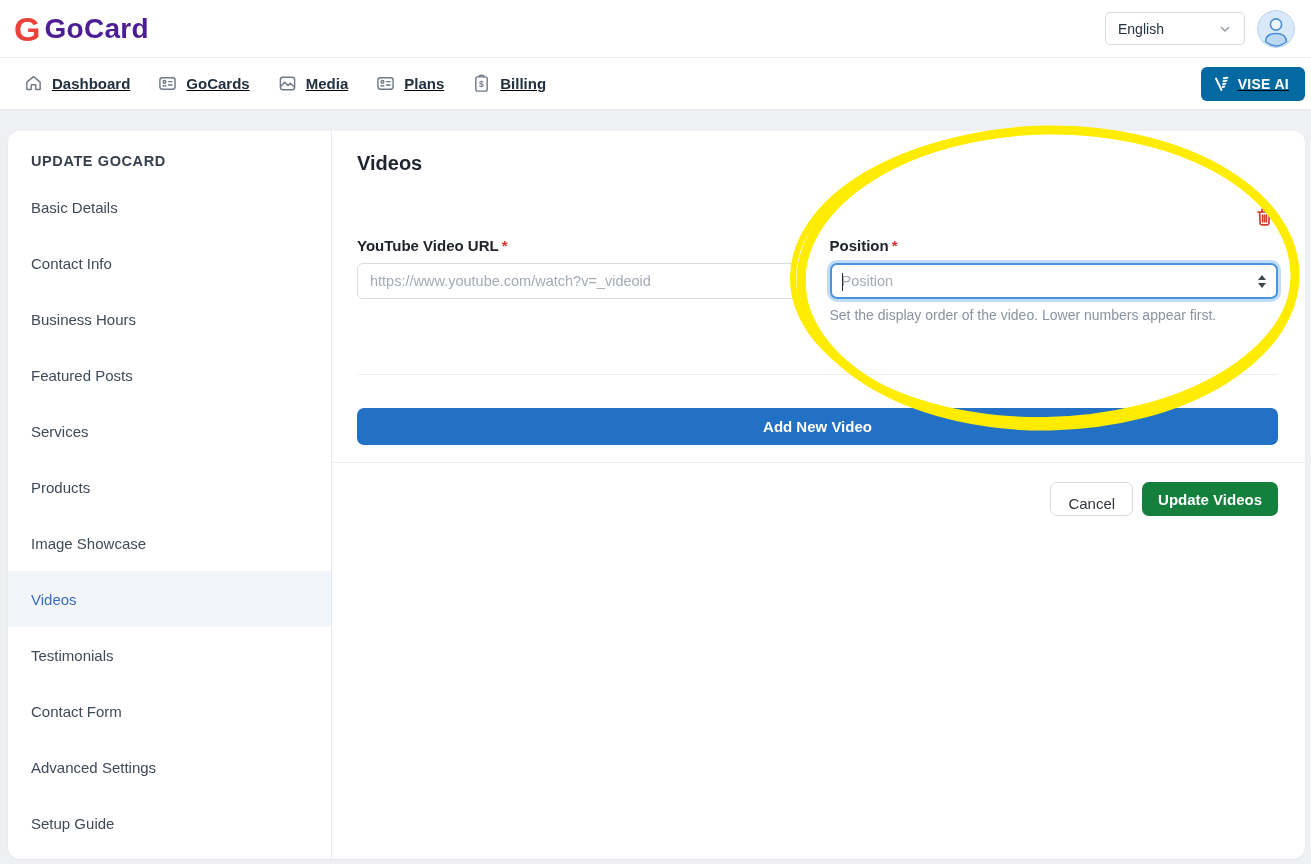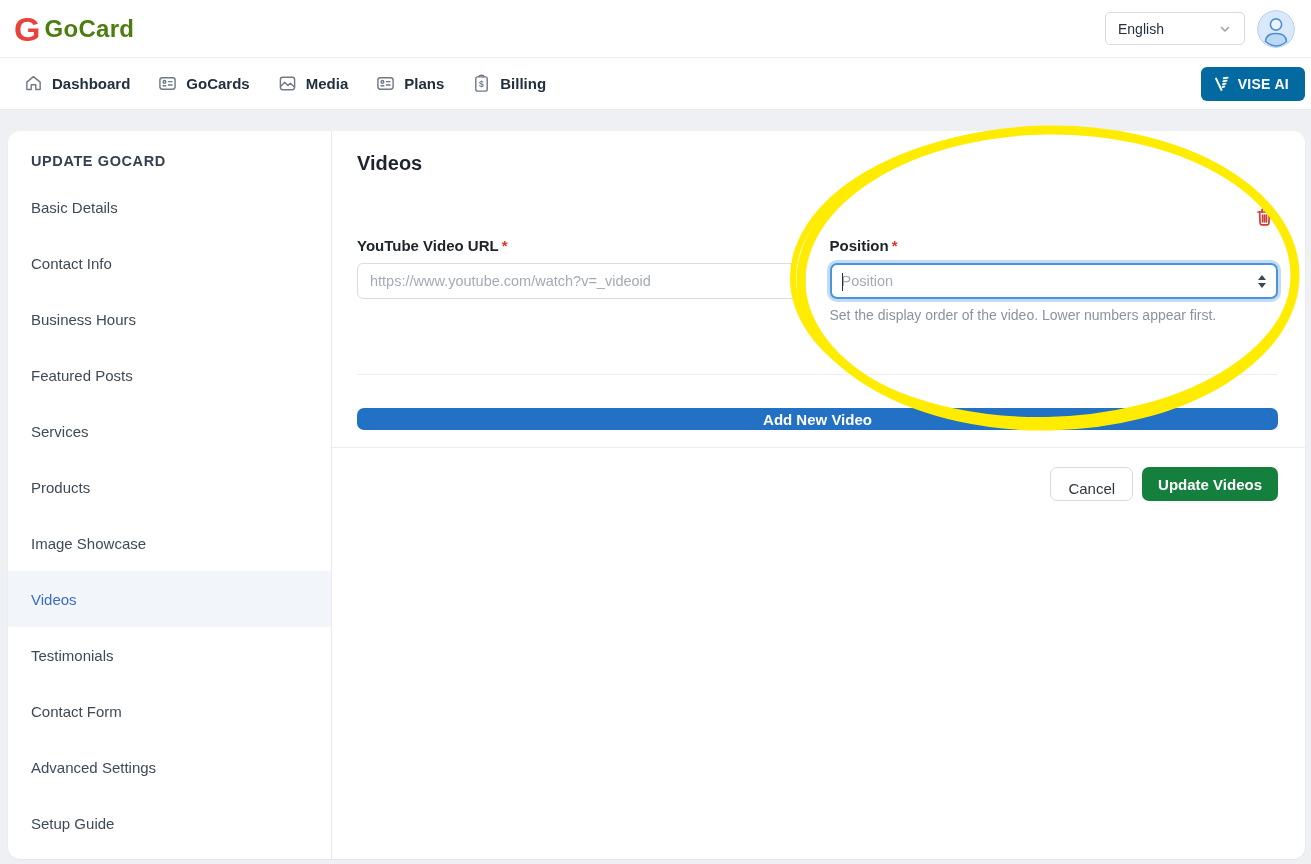--- a/index.html
+++ b/index.html
@@ -5,30 +5,30 @@
   * { margin:0; padding:0; box-sizing:border-box; }
   html,body { width:1311px; height:864px; }
   body { font-family:"Liberation Sans", sans-serif; background:#eef0f3; overflow:hidden; }
   .page { position:relative; width:1311px; height:864px; background:#eef0f3; }
 
   
   .topbar { height:58px; background:#fff; border-bottom:1px solid #ececef;
             display:flex; align-items:center; justify-content:space-between; padding:0 16px 0 14px; }
   .brand { display:flex; align-items:center; gap:6px; }
   .brand-g { font-weight:800; font-size:34px; color:#e8423b; line-height:1; letter-spacing:-2px; }
-  .brand-name { font-size:24px; font-weight:600; color:#4d7c0f; letter-spacing:.3px; }
+  .brand-name { font-size:28px; font-weight:600; color:#4c1d95; letter-spacing:.3px; }
   .topbar-right { display:flex; align-items:center; gap:12px; }
   .lang-select { width:140px; height:33px; border:1px solid #d8dce2; border-radius:5px; background:#fff;
                  display:flex; align-items:center; justify-content:space-between; padding:0 12px;
                  font-size:14px; color:#253041; cursor:pointer; }
   .avatar { width:38px; height:38px; border-radius:50%; overflow:hidden; cursor:pointer; }
 
   
   .navbar { height:52px; background:#fff; border-bottom:1px solid #e7e9ec;
-            display:flex; align-items:center; justify-content:space-between; padding:0 6px 0 24px; }
+            display:flex; align-items:center; justify-content:space-between; padding:0 6px 0 24px;text-decoration:underline; }
   .nav-items { display:flex; align-items:center; gap:28px; }
   .nav-item { display:flex; align-items:center; gap:9px; font-size:15px; font-weight:600;
               color:#21303f; cursor:pointer; }
   .nav-item .ico { display:flex; align-items:center; }
   .vise-btn { display:flex; align-items:center; gap:8px; background:#0369a1; color:#fff;
               border:none; border-radius:6px; height:34px; padding:0 16px 0 12px;
               font-size:14px; font-weight:700; letter-spacing:.3px; cursor:pointer;
               font-family:"Liberation Sans", sans-serif; }
 
   
@@ -64,21 +64,21 @@
   .pos-wrap input::placeholder { color:#a3abb5; }
   .caret { position:absolute; left:10px; top:8px; width:1.5px; height:18px; background:#2b3138; }
   .stepper { display:flex; flex-direction:column; gap:3px; align-items:center; cursor:pointer; padding:2px; }
   .tri-up   { width:0; height:0; border-left:4.5px solid transparent; border-right:4.5px solid transparent;
               border-bottom:5.5px solid #40474f; }
   .tri-down { width:0; height:0; border-left:4.5px solid transparent; border-right:4.5px solid transparent;
               border-top:5.5px solid #40474f; }
   .help-text { margin-top:8px; font-size:14px; color:#8b93a0; }
 
   .divider { border:none; border-top:1px solid #eceef1; margin-top:51px; }
-  .add-btn { display:block; width:100%; margin:33px 0 17px 0; height:22px; background:#2271c4;
+  .add-btn { display:block; width:100%; margin:33px 0 17px 0; height:37px; background:#2271c4;
              color:#fff; border:none; border-radius:7px; font-size:15px; font-weight:700;
              cursor:pointer; font-family:"Liberation Sans", sans-serif; }
 
   .footer-actions { display:flex; justify-content:flex-end; align-items:center; gap:9px;
                     padding:19px 27px 0 0; }
   .btn-cancel { height:34px; padding:12px 17px; background:#fff; border:1px solid #d7dbe0;
                 border-radius:7px; font-size:15px; color:#30363e; cursor:pointer;
                 font-family:"Liberation Sans", sans-serif; }
   .btn-primary { height:34px; padding:0 16px; background:#15803d; border:none; border-radius:7px;
                  font-size:15px; font-weight:700; color:#fff; cursor:pointer;

